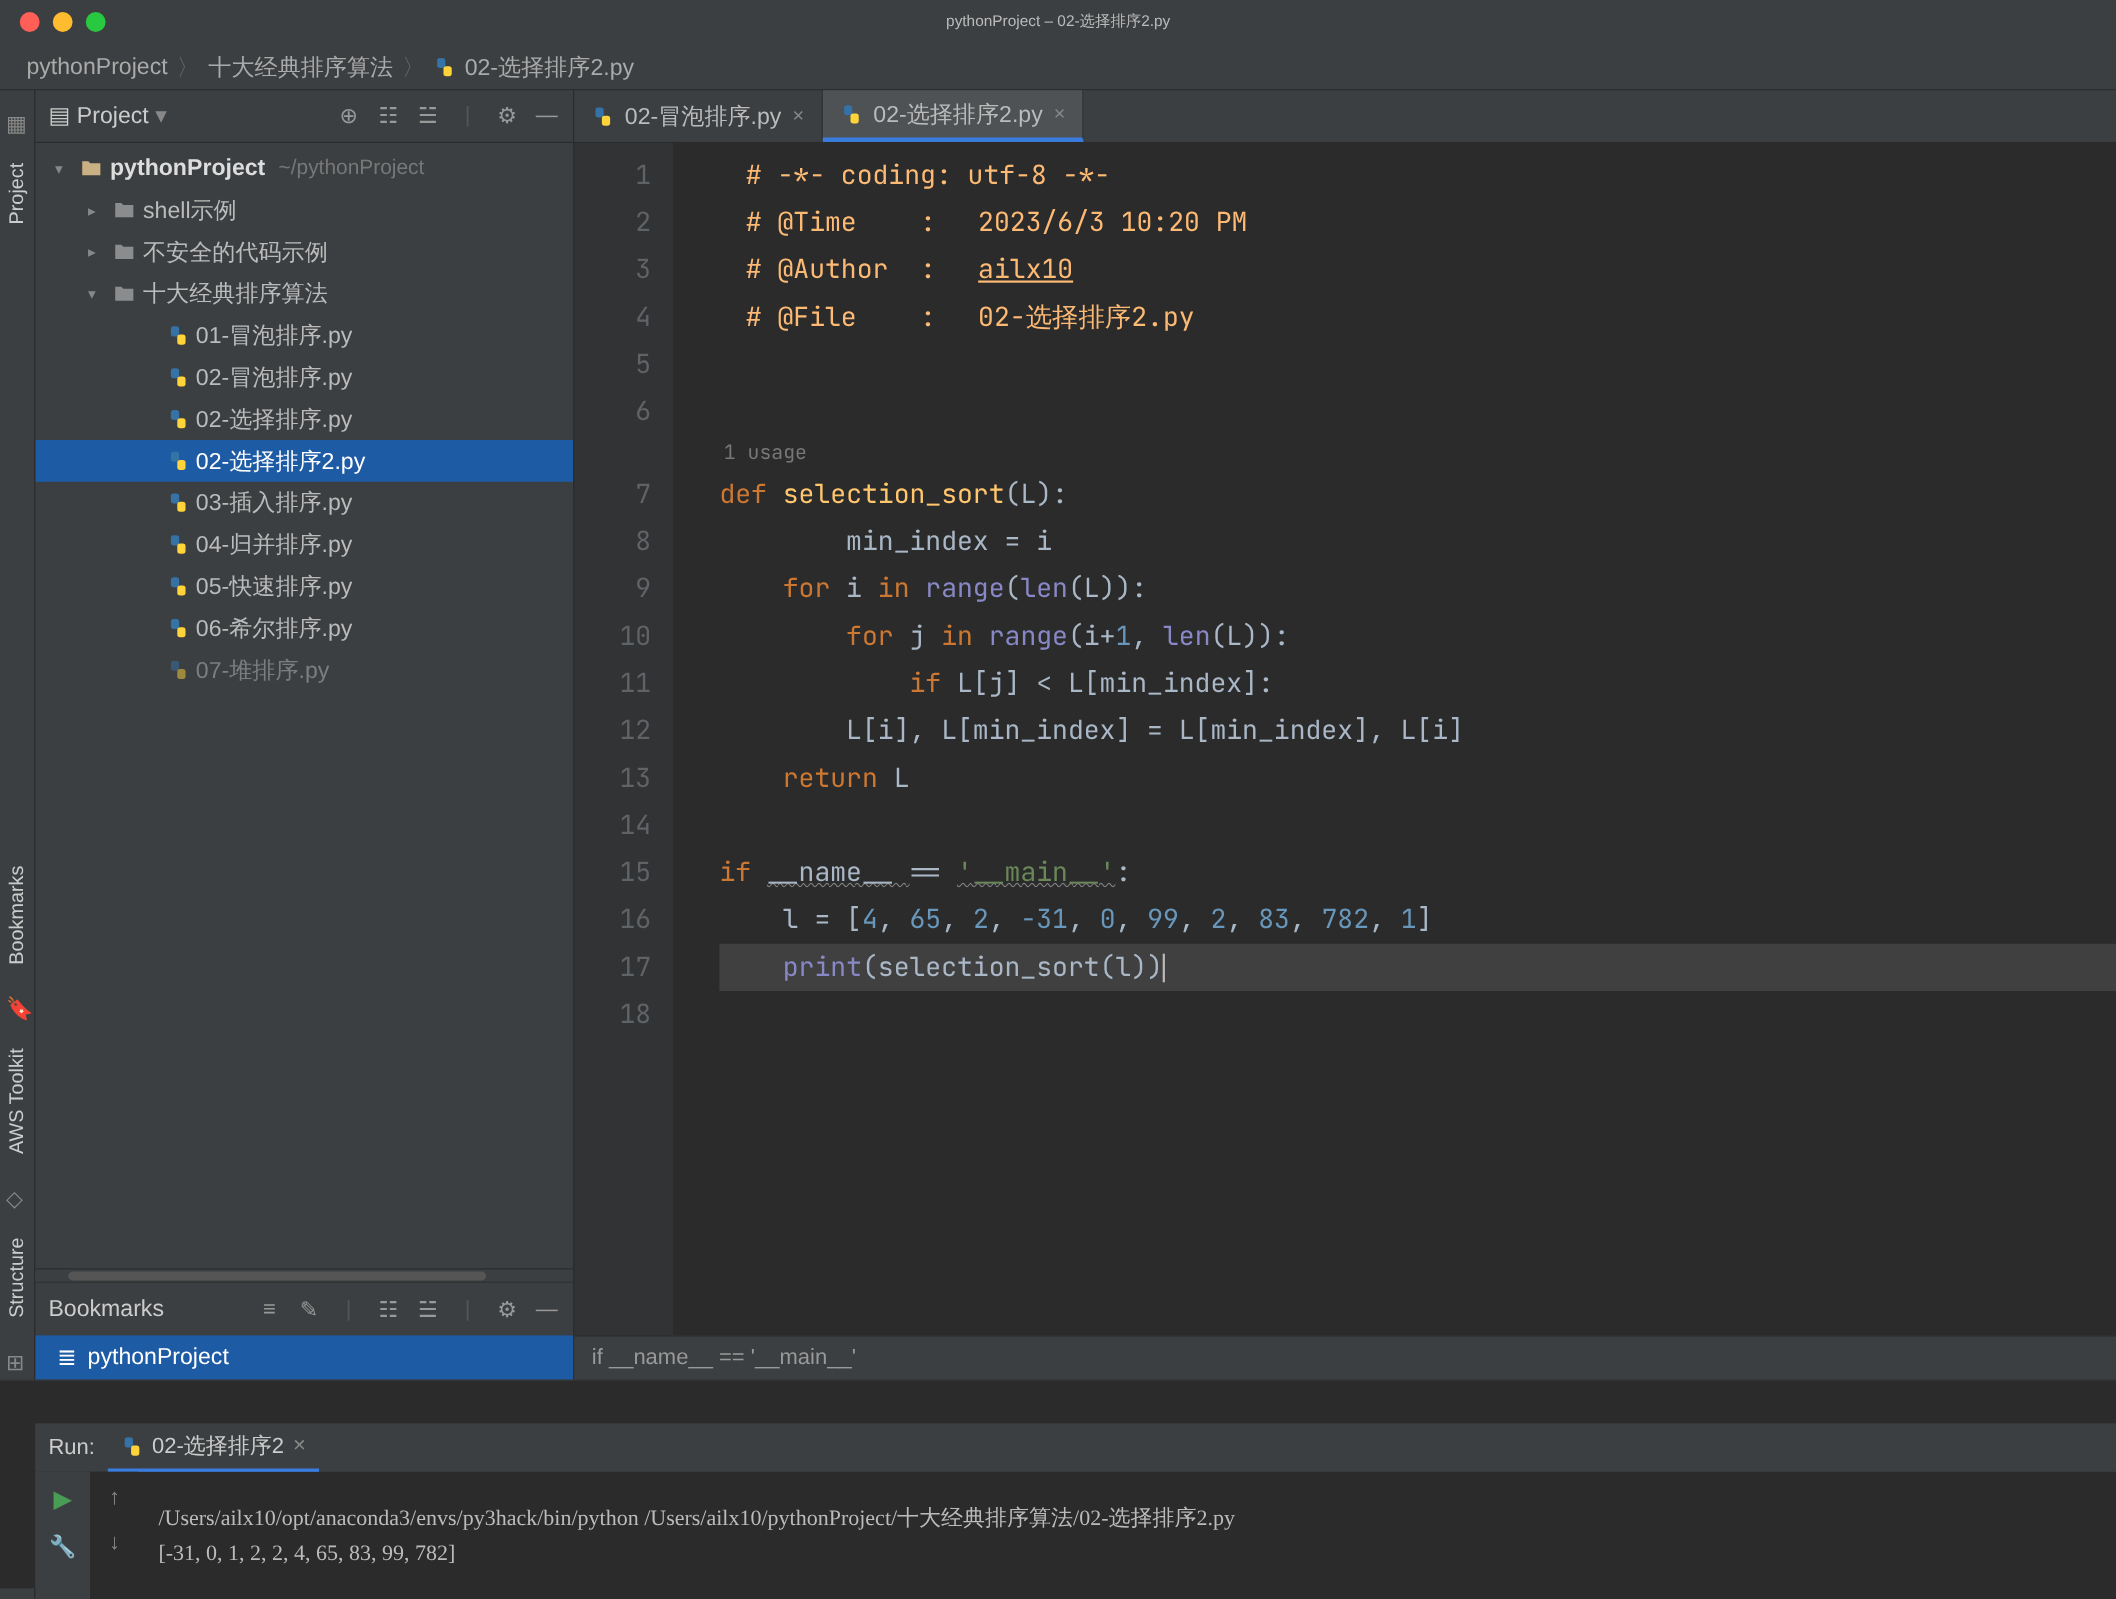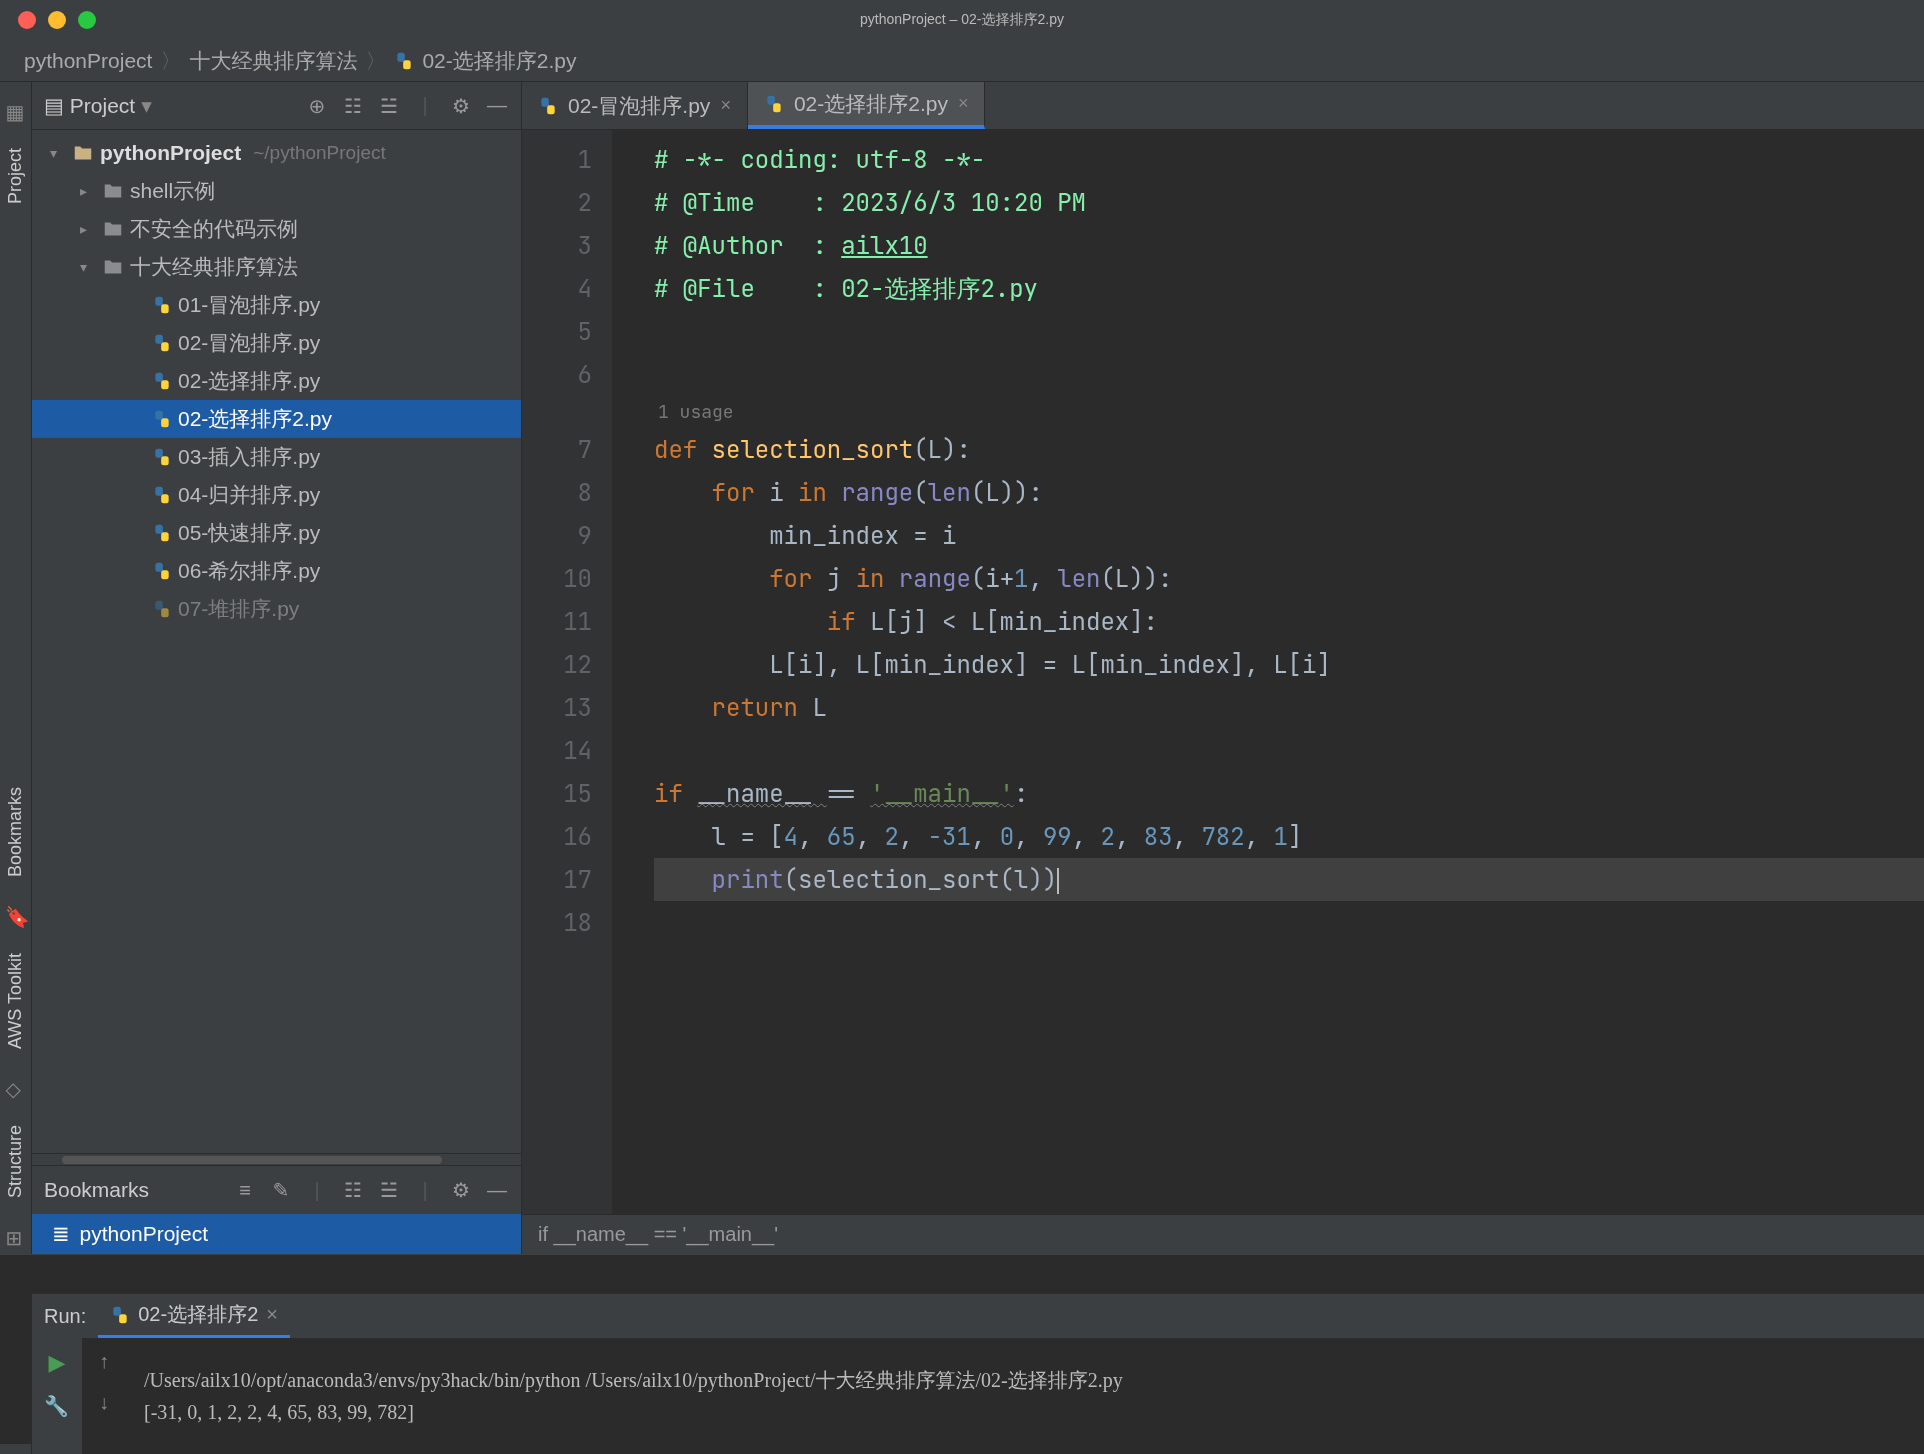--- a/index.html
+++ b/index.html
@@ -45,21 +45,21 @@
 .code-area { flex: 1; display: flex; font-family: "JetBrains Mono", Menlo, monospace; font-size: 24px; overflow: auto; }
 .gutter { width: 90px; background: #313335; color: #606366; text-align: right; padding-right: 20px; padding-top: 8px; }
 .gutter-line { height: 43px; line-height: 43px; position: relative; }
 .code-lines { flex: 1; padding-top: 8px; padding-left: 42px; }
 .code-line { height: 43px; line-height: 43px; white-space: pre; }
 .usage-hint { color: #777; font-size: 18px; padding-left: 4px; }
 .kw { color: #cc7832; }
 .str { color: #6a8759; }
 .num { color: #6897bb; }
 .fn { color: #ffc66d; }
-.cm { color: #86efac; }
+.cm { color: #fdba74; margin-left: 24px; }
 .builtin { color: #8888c6; }
 .plain { color: #a9b7c6; }
 .wavy { text-decoration: underline wavy #808080; text-decoration-thickness: 1px; }
 .breadcrumb-bottom { height: 40px; background: #3c3f41; border-top: 1px solid #2b2b2b; display: flex; align-items: center; padding-left: 16px; color: #999; font-size: 20px; }
 .bottom-area { height: 200px; background: #2b2b2b; display: flex; border-top: 1px solid #3c3f41; align-items: flex-end; }
 .run-header { height: 44px; background: #3c3f41; display: flex; align-items: center; padding-left: 12px; gap: 12px; font-size: 20px; color: #ccc; }
 .run-tab { display: flex; align-items: center; gap: 8px; padding: 0 12px; height: 100%; border-bottom: 3px solid #3a7de0; }
 .run-body { display: flex; flex: 1; }
 .run-toolbar { width: 50px; background: #3c3f41; display: flex; flex-direction: column; align-items: center; padding-top: 12px; gap: 18px; }
 .run-output { flex: 1; font-family: Liberation Serif, serif; font-size: 20px; color: #bbb; padding: 26px 18px; white-space: pre-wrap; line-height: 1.6; }
@@ -315,22 +315,22 @@
       </div>
       <div class="code-lines">
         <div class="code-line"><span class="cm"># -*- coding: utf-8 -*-</span></div>
         <div class="code-line"><span class="cm"># @Time    : </span><span class="cm">2023/6/3 10:20 PM</span></div>
         <div class="code-line"><span class="cm"># @Author  : </span><span class="cm" style="text-decoration:underline">ailx10</span></div>
         <div class="code-line"><span class="cm"># @File    : </span><span class="cm">02-选择排序2.py</span></div>
         <div class="code-line"></div>
         <div class="code-line"></div>
         <div class="code-line usage-hint" style="height:32px;line-height:32px">1 usage</div>
         <div class="code-line"><span class="kw">def </span><span class="fn">selection_sort</span><span class="plain">(L):</span></div>
+        <div class="code-line"><span class="plain">        min_index = i</span></div>
         <div class="code-line"><span class="kw">    for </span><span class="plain">i </span><span class="kw">in </span><span class="builtin">range</span><span class="plain">(</span><span class="builtin">len</span><span class="plain">(L)):</span></div>
-        <div class="code-line"><span class="plain">        min_index = i</span></div>
         <div class="code-line"><span class="kw">        for </span><span class="plain">j </span><span class="kw">in </span><span class="builtin">range</span><span class="plain">(i+</span><span class="num">1</span><span class="plain">, </span><span class="builtin">len</span><span class="plain">(L)):</span></div>
         <div class="code-line"><span class="kw">            if </span><span class="plain">L[j] &lt; L[min_index]:</span></div>
         <div class="code-line"><span class="plain">        L[i], L[min_index] = L[min_index], L[i]</span></div>
         <div class="code-line"><span class="kw">    return </span><span class="plain">L</span></div>
         <div class="code-line"></div>
         <div class="code-line"><span class="kw">if </span><span class="plain wavy">__name__ </span><span class="plain">== </span><span class="str wavy">'__main__'</span><span class="plain">:</span></div>
         <div class="code-line"><span class="plain">    l = [</span><span class="num">4</span><span class="plain">, </span><span class="num">65</span><span class="plain">, </span><span class="num">2</span><span class="plain">, </span><span class="num">-31</span><span class="plain">, </span><span class="num">0</span><span class="plain">, </span><span class="num">99</span><span class="plain">, </span><span class="num">2</span><span class="plain">, </span><span class="num">83</span><span class="plain">, </span><span class="num">782</span><span class="plain">, </span><span class="num">1</span><span class="plain">]</span></div>
         <div class="code-line" style="background:#404040"><span class="plain">    </span><span class="builtin">print</span><span class="plain">(selection_sort(l))</span><span style="border-left:2px solid #bbb;height:26px;display:inline-block;vertical-align:middle"></span></div>
       </div>
     </div>

